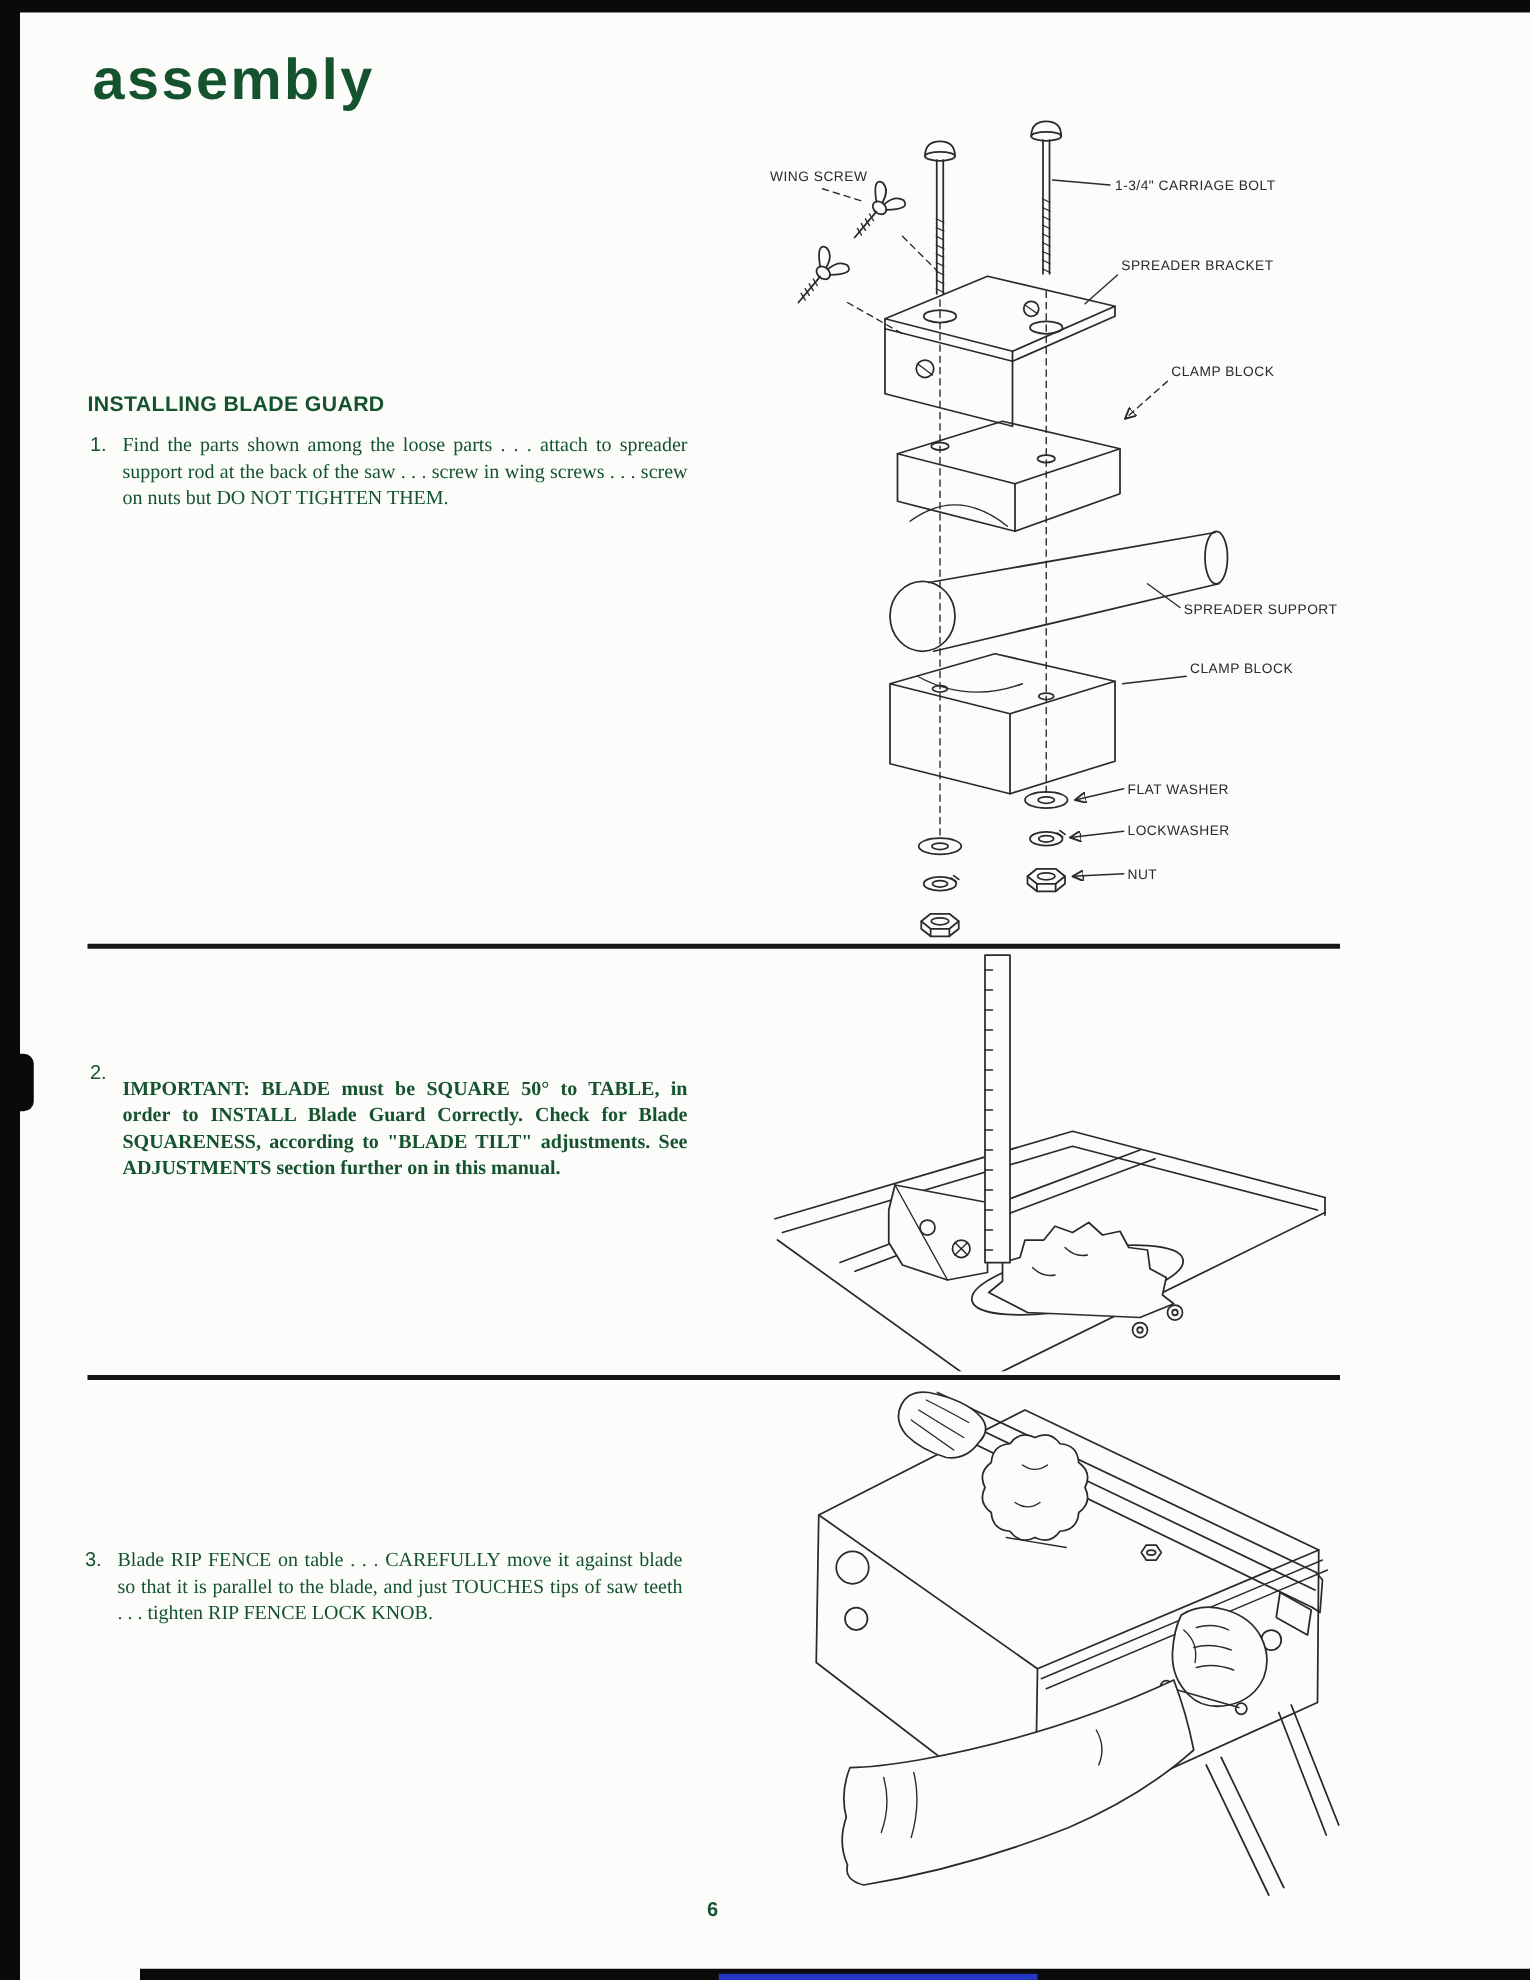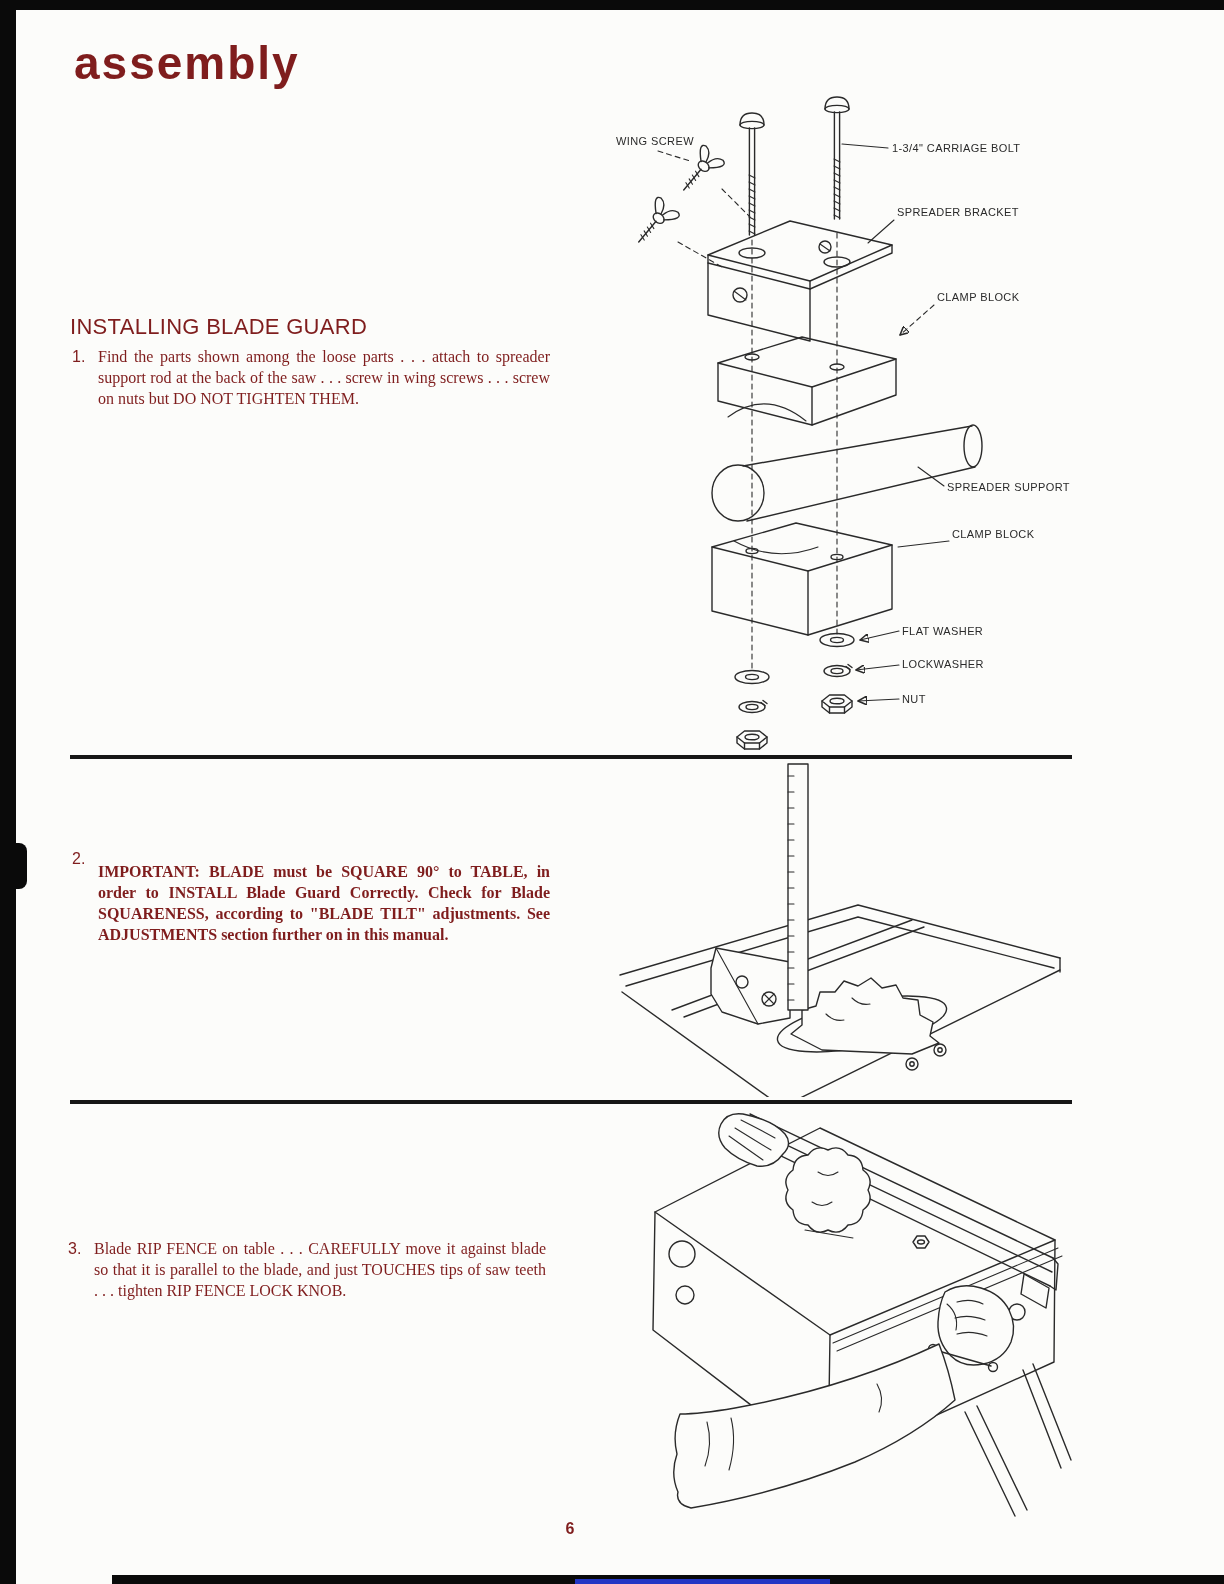--- a/index.html
+++ b/index.html
@@ -1,30 +1,30 @@
 <!DOCTYPE html>
 <html><head>
 <meta charset="utf-8">
 <style>
   * { margin:0; padding:0; box-sizing:border-box; }
   html,body { background:#555; }
   .page {
     position:relative; width:1224px; height:1584px;
     background:#fcfcfa; overflow:hidden;
-    font-family:"Liberation Sans", sans-serif; color:#7f1d1d;
+    font-family:"Liberation Sans", sans-serif; color:#14532d;
   }
   
   .scan-top    { position:absolute; left:0; top:0; width:100%; height:10px; background:#0a0a0a; }
   .scan-left   { position:absolute; left:0; top:0; width:16px; height:100%; background:#0a0a0a; }
   .scan-blob   { position:absolute; left:0; top:843px; width:27px; height:46px; background:#0a0a0a; border-radius:0 8px 8px 0; }
   .scan-bottom { position:absolute; left:112px; bottom:0; width:1112px; height:9px; background:#0a0a0a; }
   .scan-blue   { position:absolute; left:575px; bottom:0; width:255px; height:5px; background:#2336c4; z-index:3; }
 
   .title { position:absolute; left:74px; top:36px; font-size:46px; font-weight:700; letter-spacing:2px; }
-  .heading { position:absolute; left:70px; top:314px; font-size:22px; font-weight:400; letter-spacing:.3px; }
+  .heading { position:absolute; left:70px; top:314px; font-size:17px; font-weight:700; letter-spacing:.3px; }
 
   .step { position:absolute; display:flex; font-size:16px; line-height:21px; }
   .step .num { flex:0 0 26px; }
   .step .body { width:452px; text-align:justify; }
   .step .body p { margin:0;font-family:Liberation Serif, serif; }
   .step .body .important { margin-top:13px; font-weight:700; }
   #step1 { left:72px; top:346px; }
   #step2 { left:72px; top:848px; }
   #step3 { left:68px; top:1238px; }
 
@@ -241,21 +241,21 @@
       <line class="thin" x1="152" y1="232" x2="162" y2="242"></line>
       <line class="thin" x1="152" y1="242" x2="162" y2="232"></line>
       <rect class="wf" x="176" y="2" width="20" height="246"></rect>
       <path class="thin" d="M176,14 h6 M176,30 h6 M176,46 h6 M176,62 h6 M176,78 h6 M176,94 h6 M176,110 h6 M176,126 h6 M176,142 h6 M176,158 h6 M176,174 h6 M176,190 h6 M176,206 h6 M176,222 h6 M176,238 h6"></path>
     </g>
   </svg>
 
   <div class="step" id="step2">
     <div class="num">2.</div>
     <div class="body">
-      <p class="important">IMPORTANT: BLADE must be SQUARE 90° to TABLE, in order to INSTALL Blade Guard Correctly. Check for Blade SQUARENESS, according to "BLADE TILT" adjustments. See ADJUSTMENTS section further on in this manual.</p>
+      <p class="important">IMPORTANT: BLADE must be SQUARE 50° to TABLE, in order to INSTALL Blade Guard Correctly. Check for Blade SQUARENESS, according to "BLADE TILT" adjustments. See ADJUSTMENTS section further on in this manual.</p>
     </div>
   </div>
 
   <div class="rule" id="rule2"></div>
 
   <svg id="fig3" class="fig" width="460" height="420" viewBox="0 0 460 420">
 
     <g class="thin">
       <line x1="340" y1="300" x2="390" y2="404"></line>
       <line x1="352" y1="294" x2="402" y2="398"></line>

